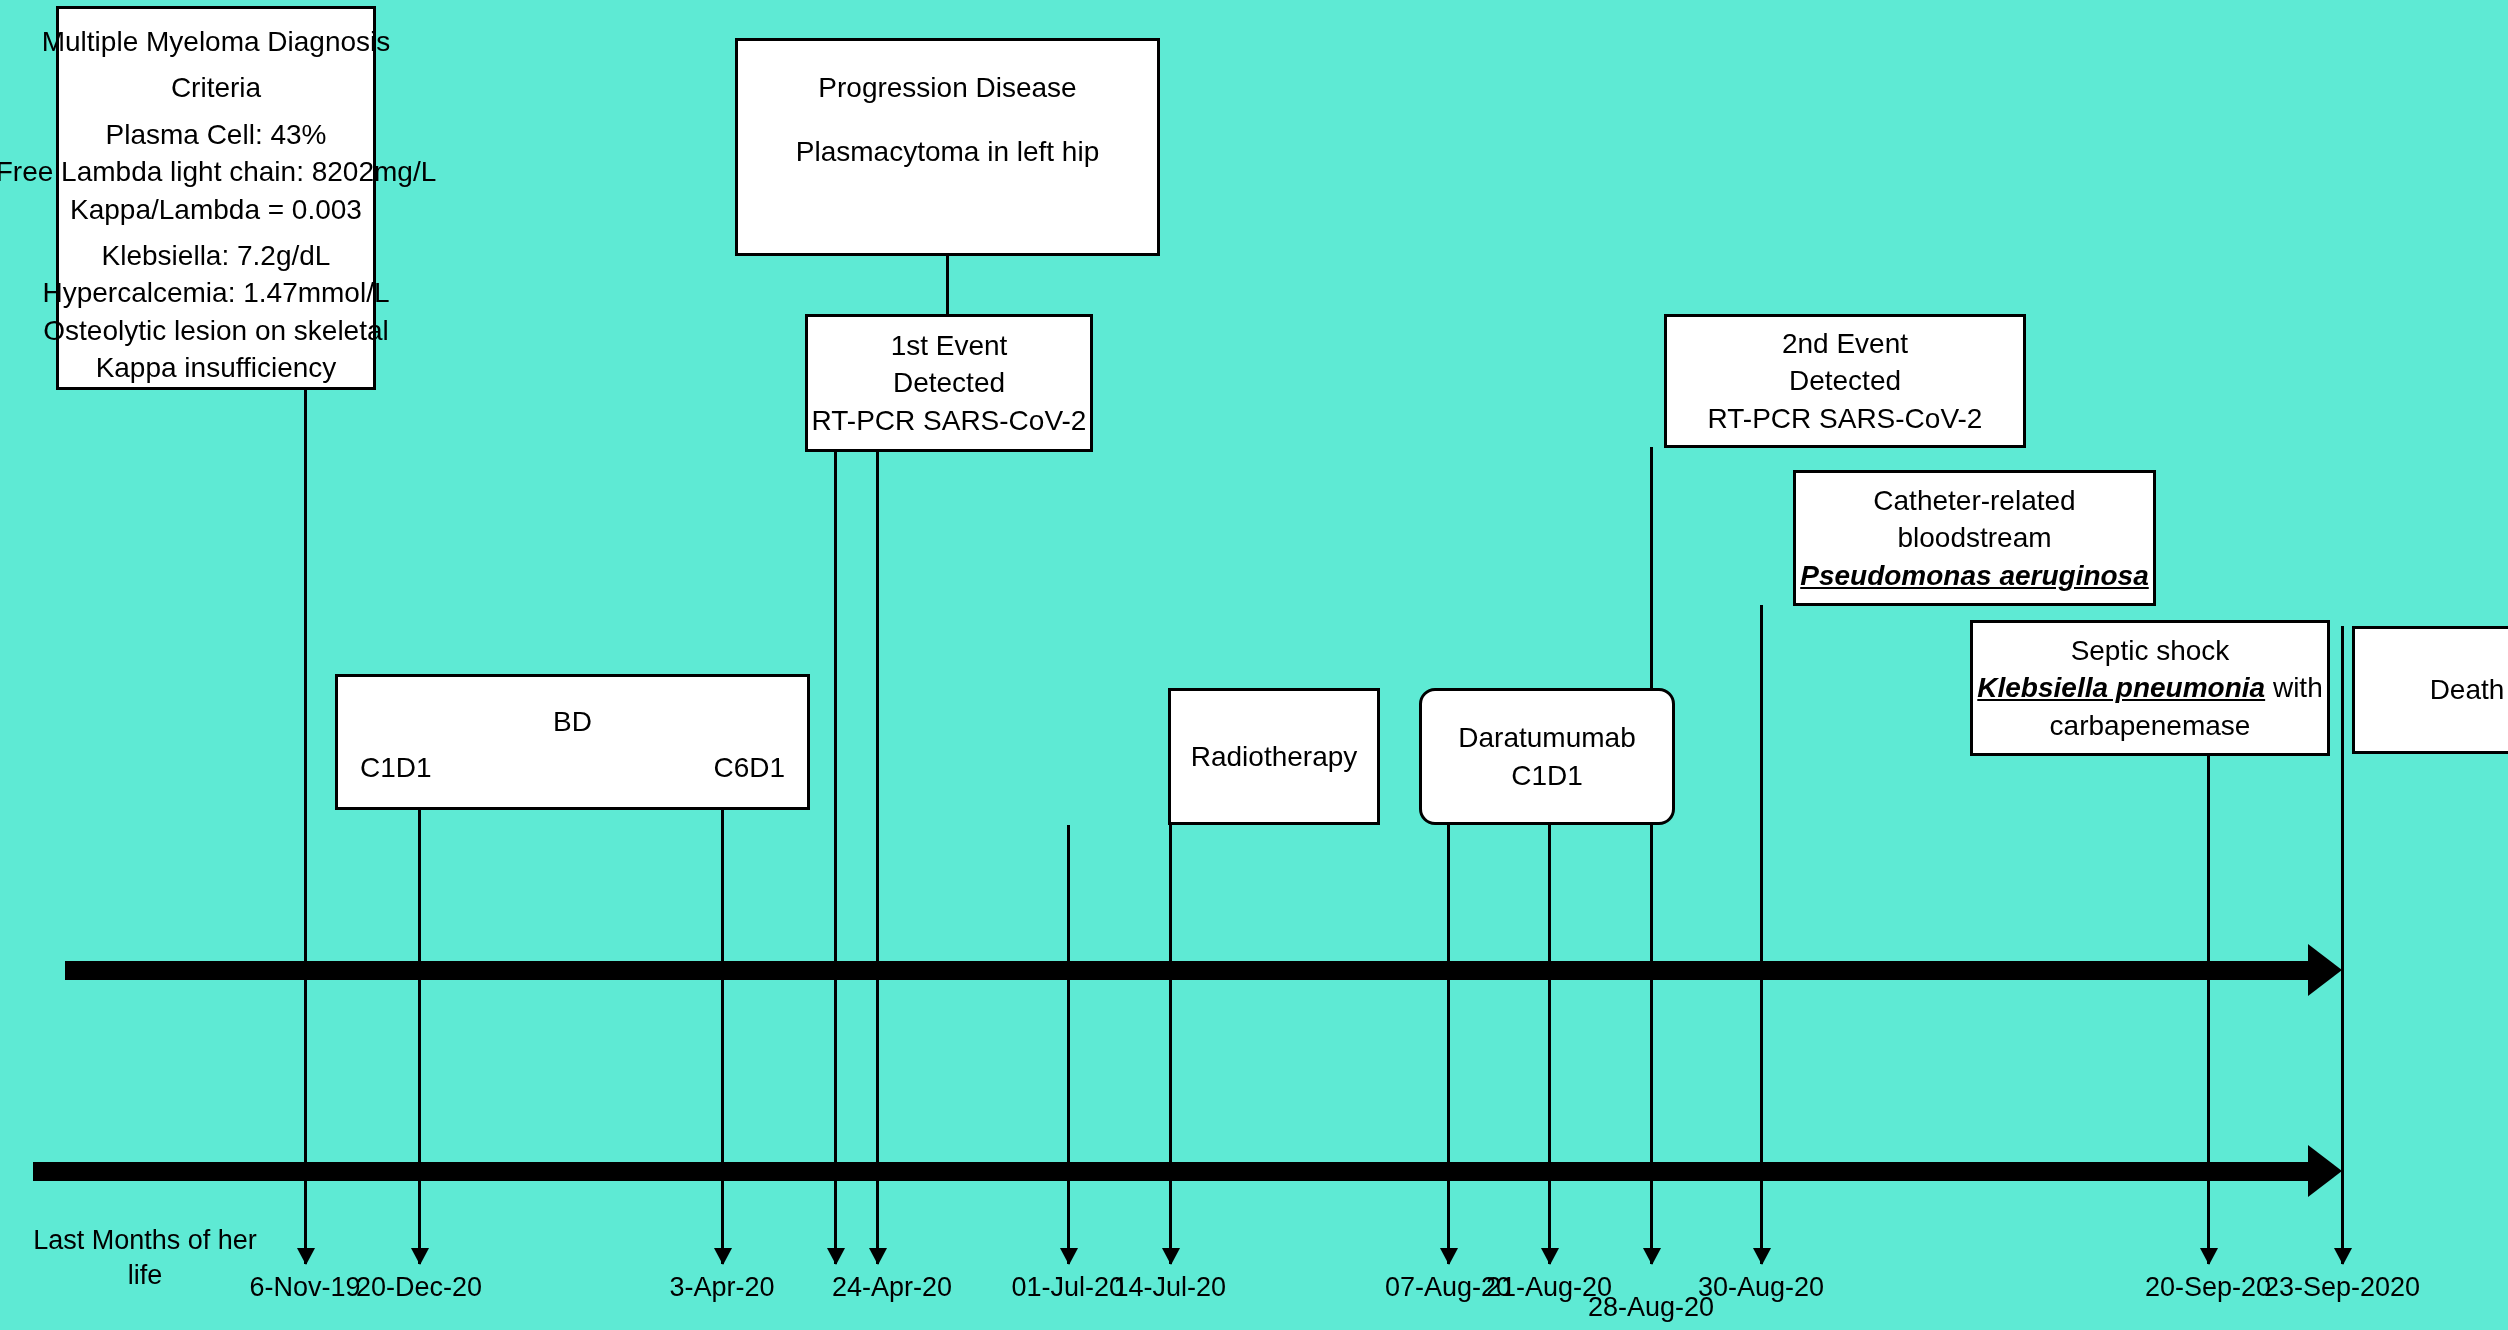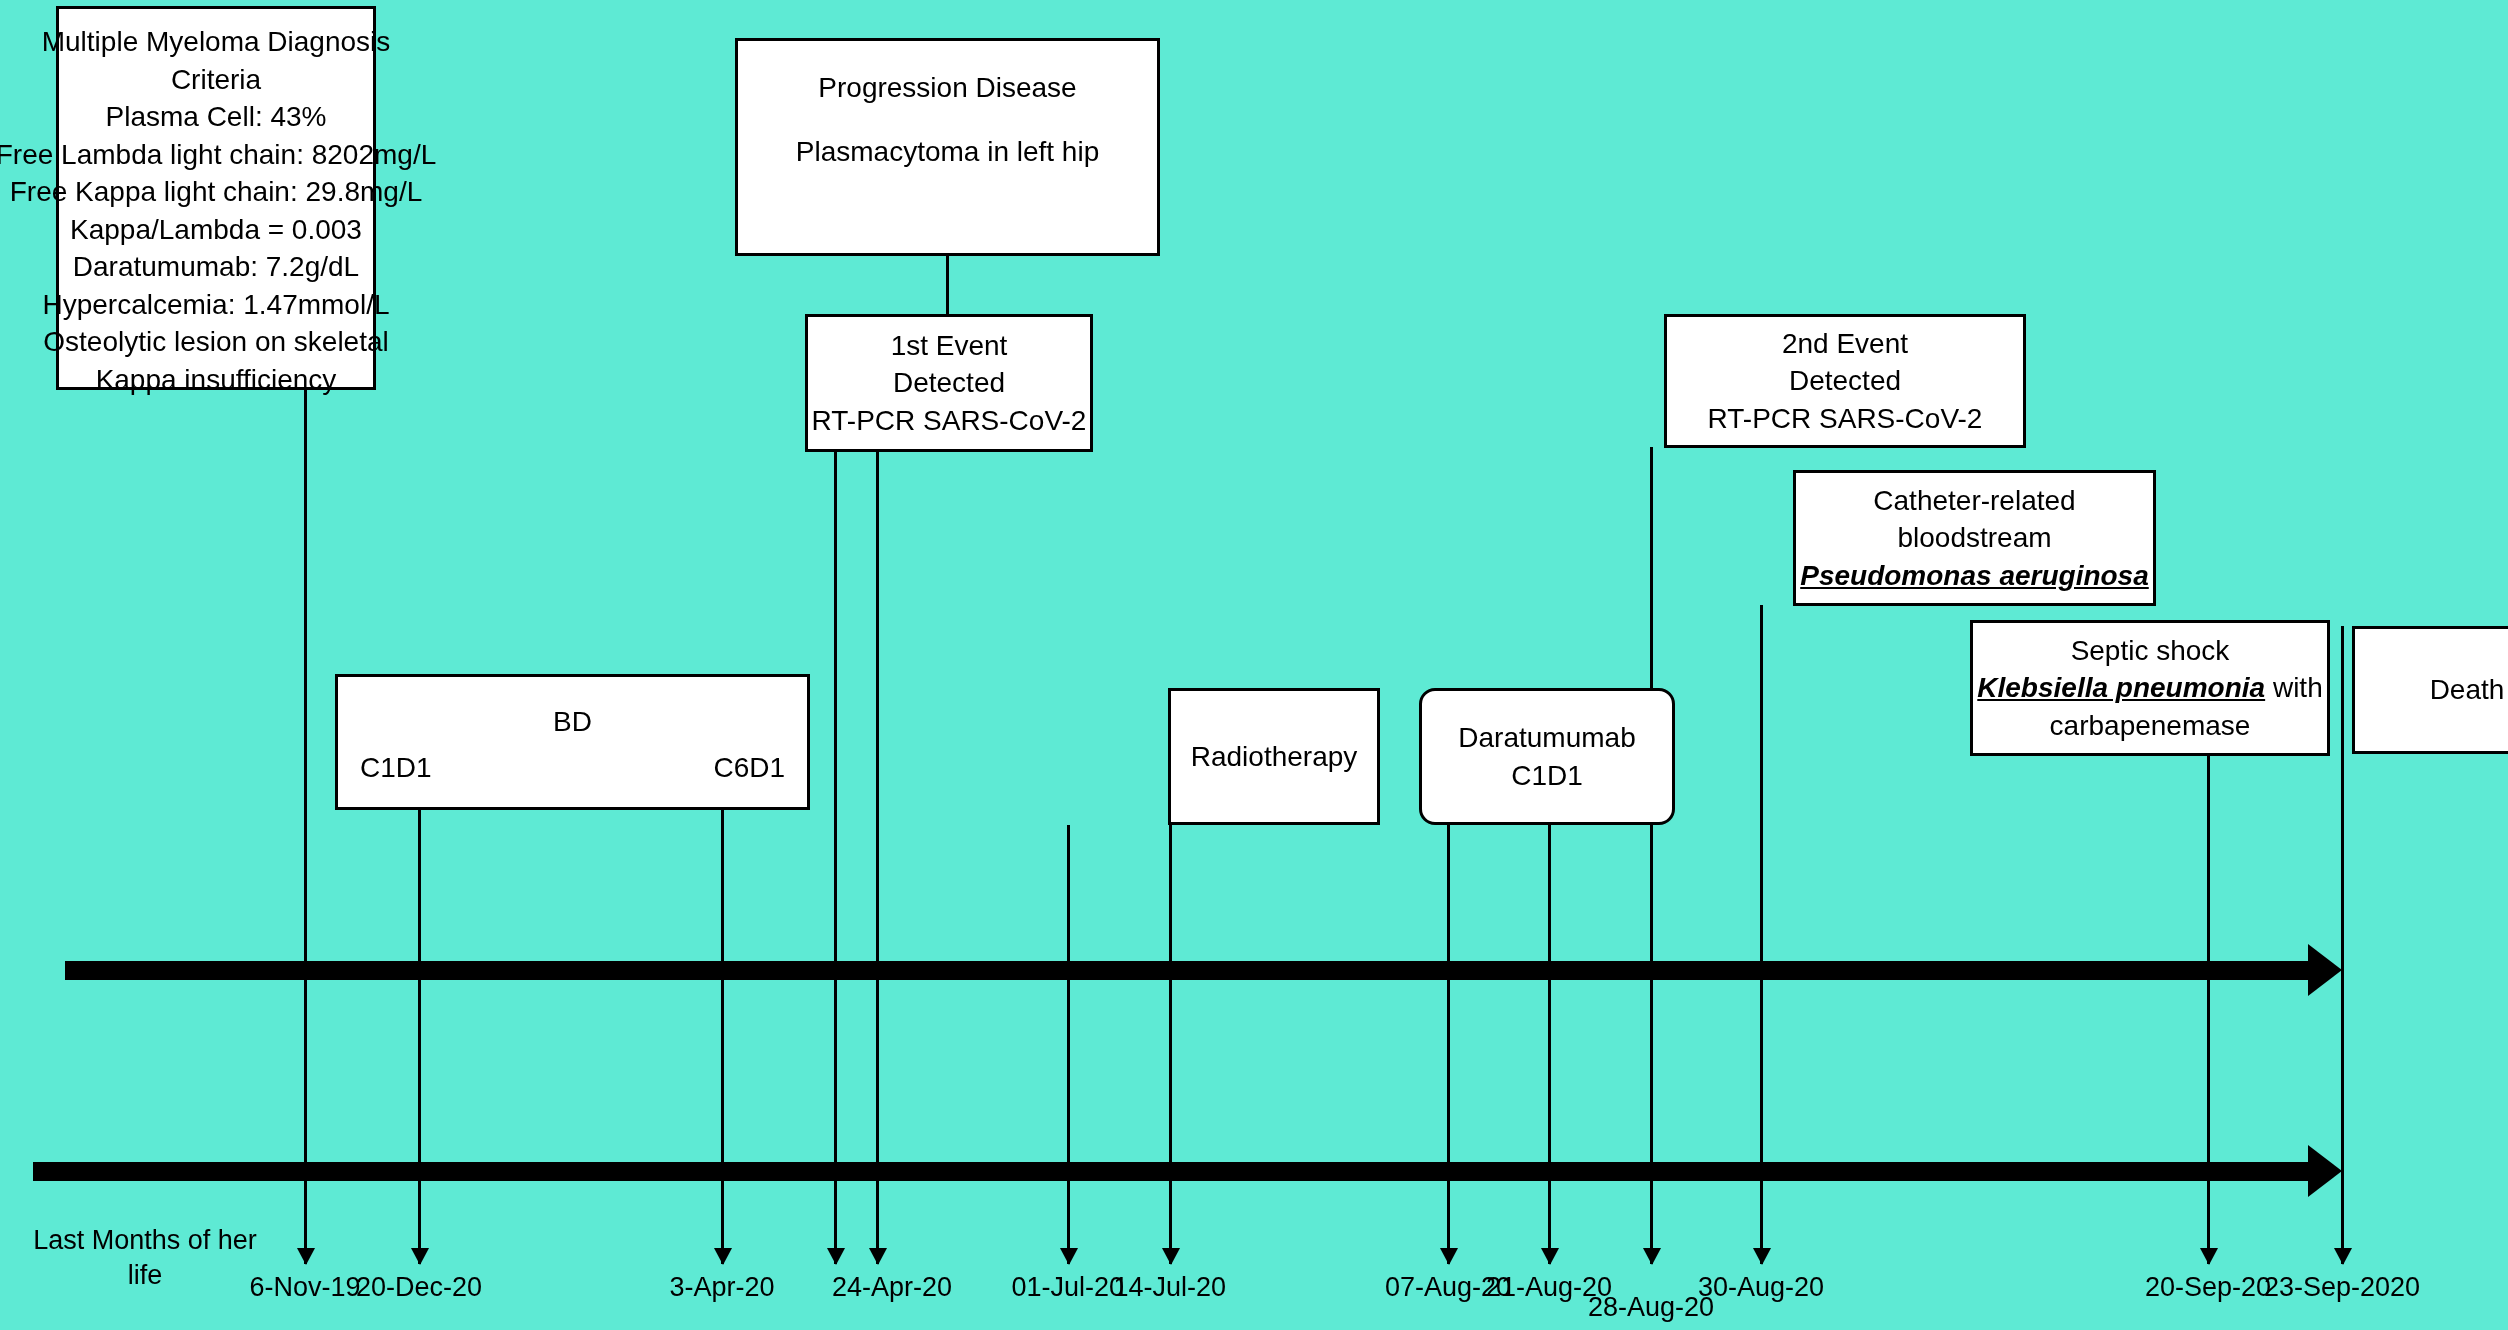--- a/index.html
+++ b/index.html
@@ -119,24 +119,23 @@
 
   <div class="stem" style="left:2341px; top:626px; height:638px;"></div>
 
   <div class="box" style="left:56px; top:6px; width:320px; height:384px; justify-content:flex-start; padding-top:14px;">
     <span class="ln">Multiple Myeloma Diagnosis</span>
     <div class="sp"></div>
     <span class="ln">Criteria</span>
     <div class="sp"></div>
     <span class="ln">Plasma Cell: 43%</span>
     <span class="ln">Free Lambda light chain: 8202mg/L</span>
-    <span class="ln">Free Kappa light chain: 29.8mg/L</span>
     <span class="ln">Kappa/Lambda = 0.003</span>
     <div class="sp"></div>
-    <span class="ln">Daratumumab: 7.2g/dL</span>
+    <span class="ln">Klebsiella: 7.2g/dL</span>
     <span class="ln">Hypercalcemia: 1.47mmol/L</span>
     <span class="ln">Osteolytic lesion on skeletal</span>
     <span class="ln">Kappa insufficiency</span>
   </div>
 
   <div class="box" style="left:735px; top:38px; width:425px; height:218px; justify-content:flex-start; padding-top:28px;">
     <span class="ln">Progression Disease</span>
     <div class="sp"></div>
     <span class="ln">Plasmacytoma in left hip</span>
   </div>

